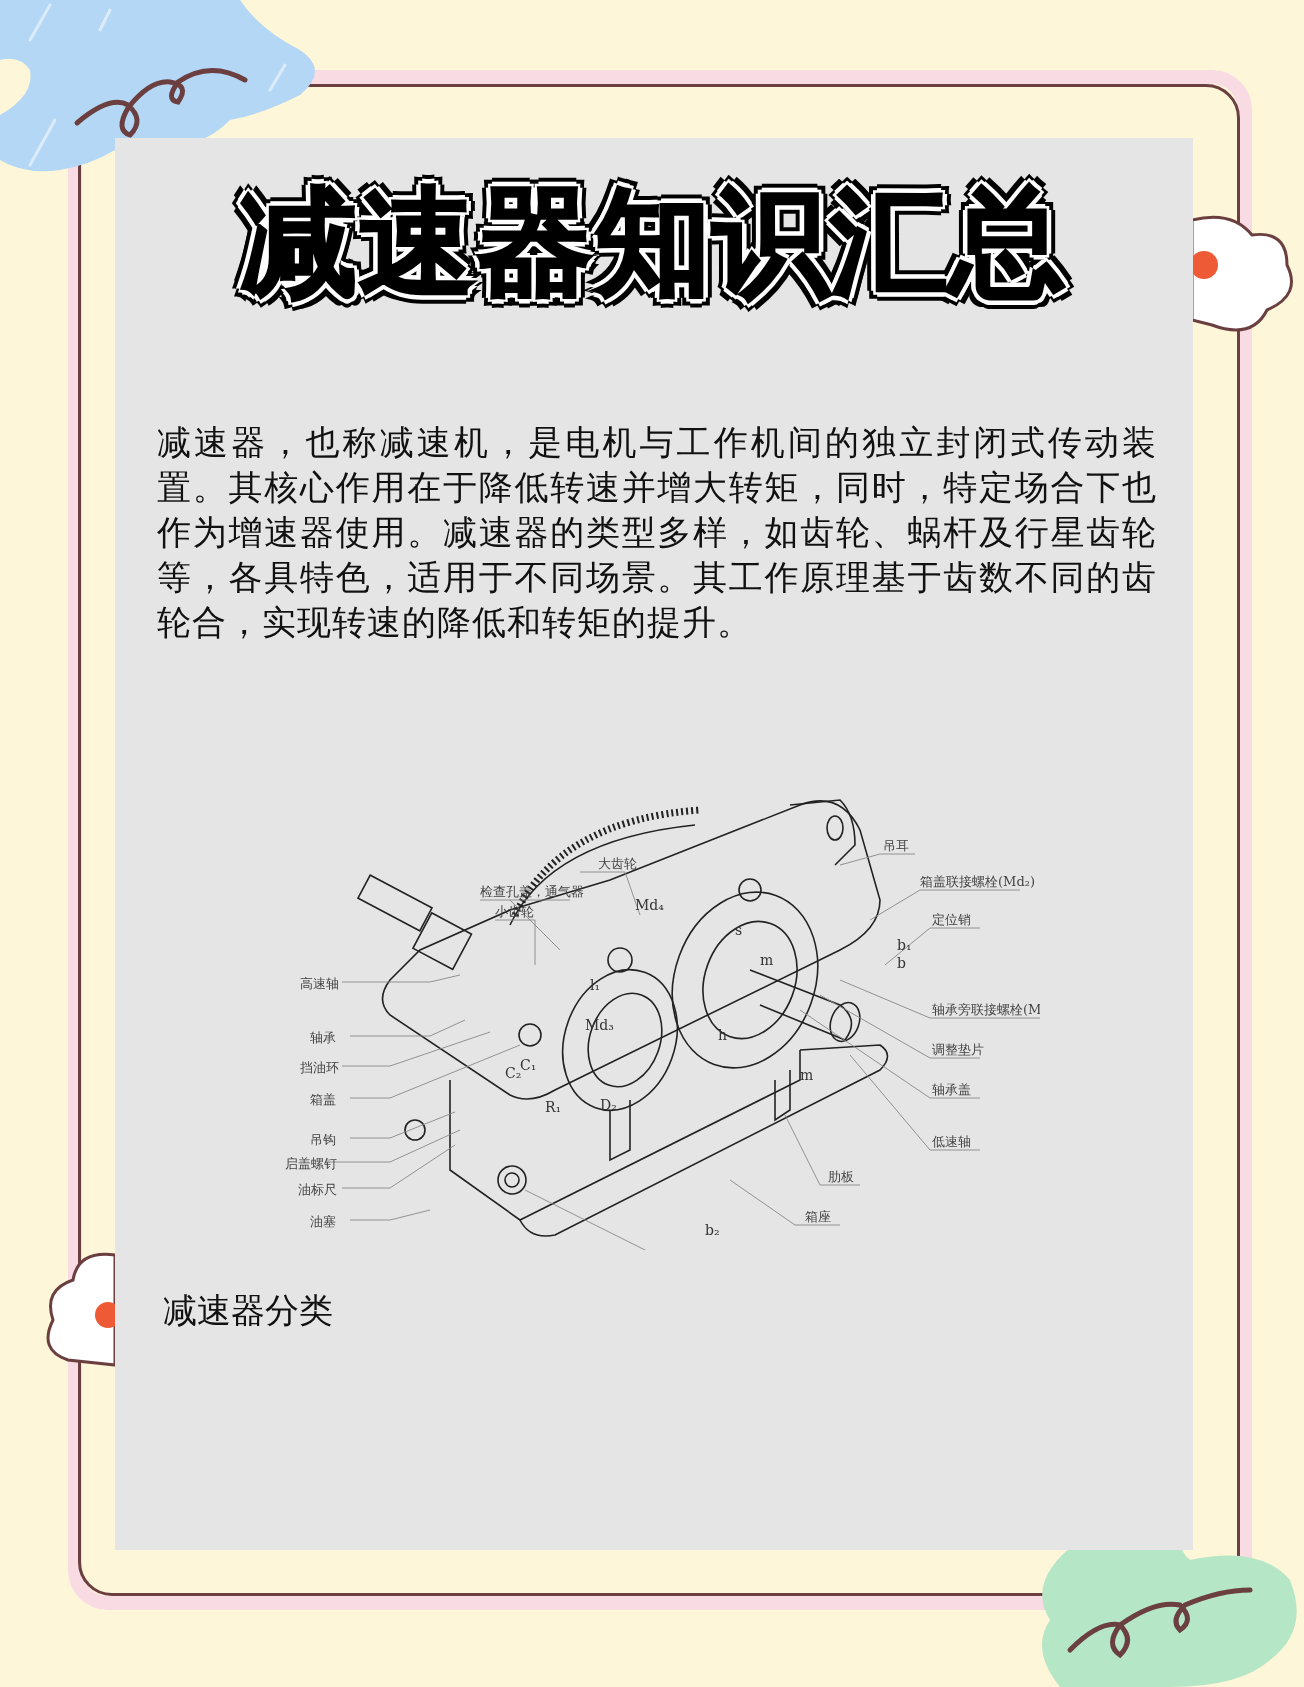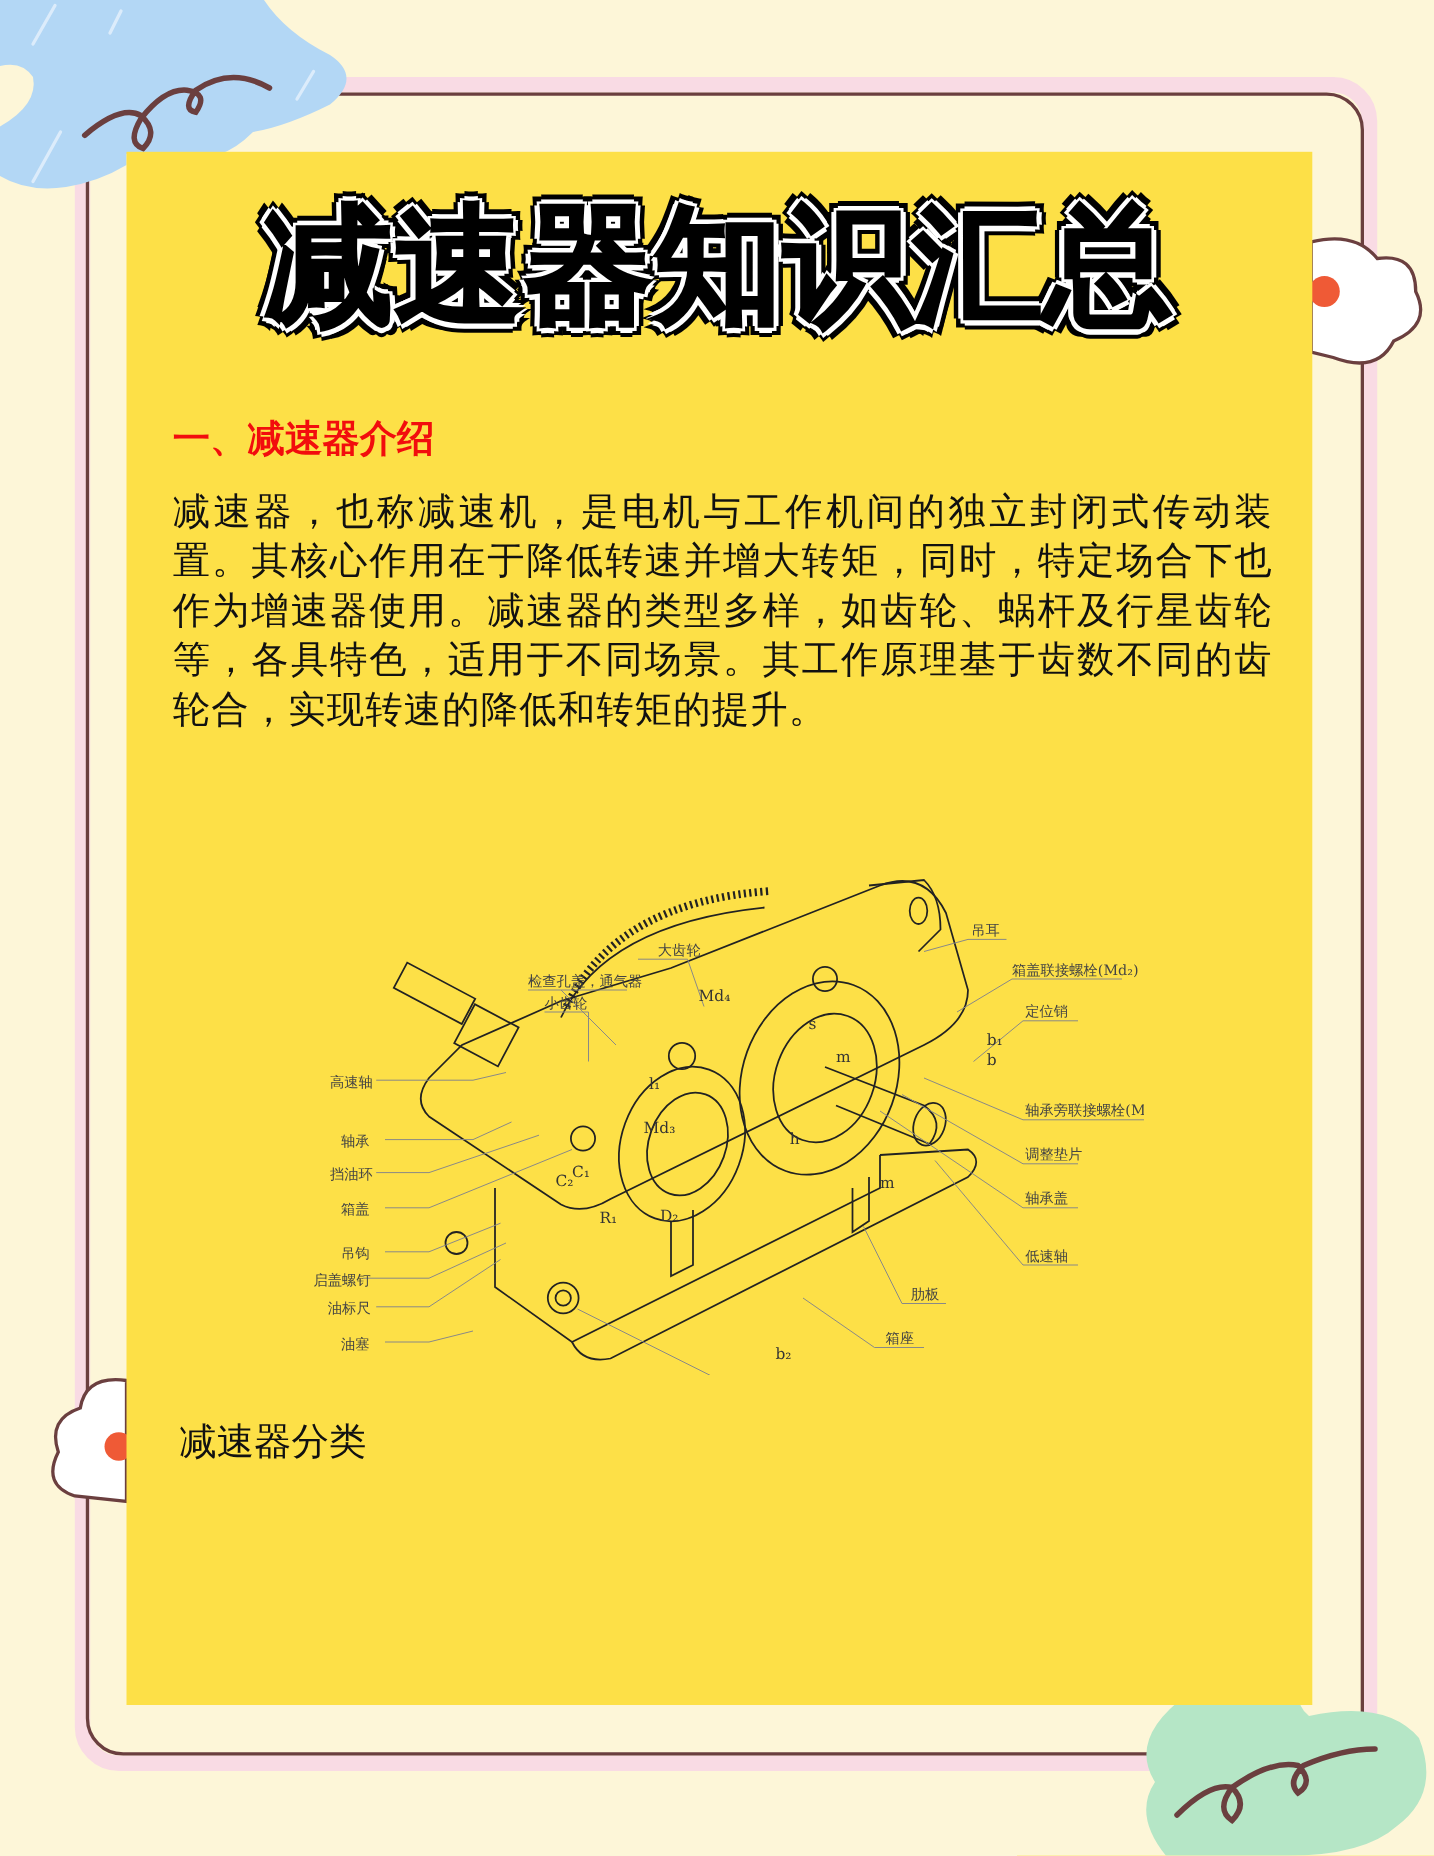--- a/index.html
+++ b/index.html
@@ -12,21 +12,21 @@
     .frame-pink {
       position: absolute; left: 68px; top: 70px; width: 1184px; height: 1540px;
       border: 14px solid #f9dbe4; border-radius: 40px; box-sizing: border-box;
     }
     .frame-line {
       position: absolute; left: 78px; top: 84px; width: 1162px; height: 1512px;
       border: 3px solid #6b3f3f; border-radius: 34px; box-sizing: border-box;
     }
     .card {
       position: absolute; left: 115px; top: 138px; width: 1078px; height: 1412px;
-      background: #fde047;
+      background: #e5e5e5;
     }
     .title {
       position: absolute; left: 0; top: 40px; width: 100%; text-align: center;
       font-size: 116px; font-weight: 900; letter-spacing: 2px; color: #000;
       font-family: "DejaVu Sans", sans-serif;
       -webkit-text-stroke: 3px #000;
       text-shadow:
         0 0 0 #fff,
         4px 4px 0 #fff, -4px -4px 0 #fff, 4px -4px 0 #fff, -4px 4px 0 #fff,
         6px 0 0 #fff, -6px 0 0 #fff, 0 6px 0 #fff, 0 -6px 0 #fff,
@@ -38,21 +38,21 @@
       position: absolute; left: 42px; top: 238px;
       font-size: 34px; font-weight: bold; color: #f20d0d;
       font-family: "DejaVu Sans", sans-serif;
     }
     .para {
       position: absolute; left: 42px; width: 1000px;
       font-size: 34px; line-height: 45px; color: #111;
       font-family: "DejaVu Sans", sans-serif; letter-spacing: 1px;
       text-align: justify;
     }
-    .para-intro { top: 282px; margin-top: 23px; }
+    .para-intro { top: 282px; }
     .sub-heading {
       position: absolute; left: 48px; top: 1150px;
       font-size: 34px; color: #111; font-family: "DejaVu Sans", sans-serif;
     }
     .para-class { top: 1198px; left: 48px; width: 1000px; line-height: 45px; }
     .diagram {
       position: absolute; left: 165px; top: 612px; width: 760px; height: 500px;
     }
     .diagram svg { width: 100%; height: 100%; }
     .lbl { font-family: "DejaVu Serif", serif; font-size: 13px; fill: #444; }
@@ -87,21 +87,20 @@
 </svg>
 
 <svg class="deco" style="left:1020px;top:1430px" width="284" height="257" viewBox="0 0 284 257">
   <path d="M60 110 Q50 40 95 30 Q150 25 170 70 Q150 115 170 130 Q240 115 270 150 Q290 200 250 230 Q220 257 150 257 L40 257 Q10 220 30 190 Q5 150 60 110 Z" fill="#b5e6c6"></path>
   <path d="M50 220 Q80 190 100 195 Q115 210 100 225 Q85 215 100 195 Q135 170 160 175 Q175 190 160 200 Q150 190 165 175 Q200 160 230 160" fill="none" stroke="#6b3f3f" stroke-width="5" stroke-linecap="round"></path>
 </svg>
 
 <div class="card">
   <div class="title">减速器知识汇总</div>
 
-  <div class="section-heading">一、减速器介绍</div>
   <div class="para para-intro">减速器，也称减速机，是电机与工作机间的独立封闭式传动装置。其核心作用在于降低转速并增大转矩，同时，特定场合下也作为增速器使用。减速器的类型多样，如齿轮、蜗杆及行星齿轮等，各具特色，适用于不同场景。其工作原理基于齿数不同的齿轮合，实现转速的降低和转矩的提升。</div>
 
   <div class="diagram">
     <svg viewBox="0 0 760 500">
       <g fill="none" stroke="#222" stroke-width="1.6">
 
         <path d="M170 330 L170 420 L240 470 L520 330 L520 300"></path>
         <path d="M240 470 Q250 490 275 485 L600 320 Q615 305 600 295 L520 300"></path>
 
         <path d="M110 230 Q95 250 110 265 L230 345 Q250 355 275 340 L560 200 Q600 180 600 150 L580 80 Q560 40 520 55 L330 130 L230 160 L140 200 Z"></path>

